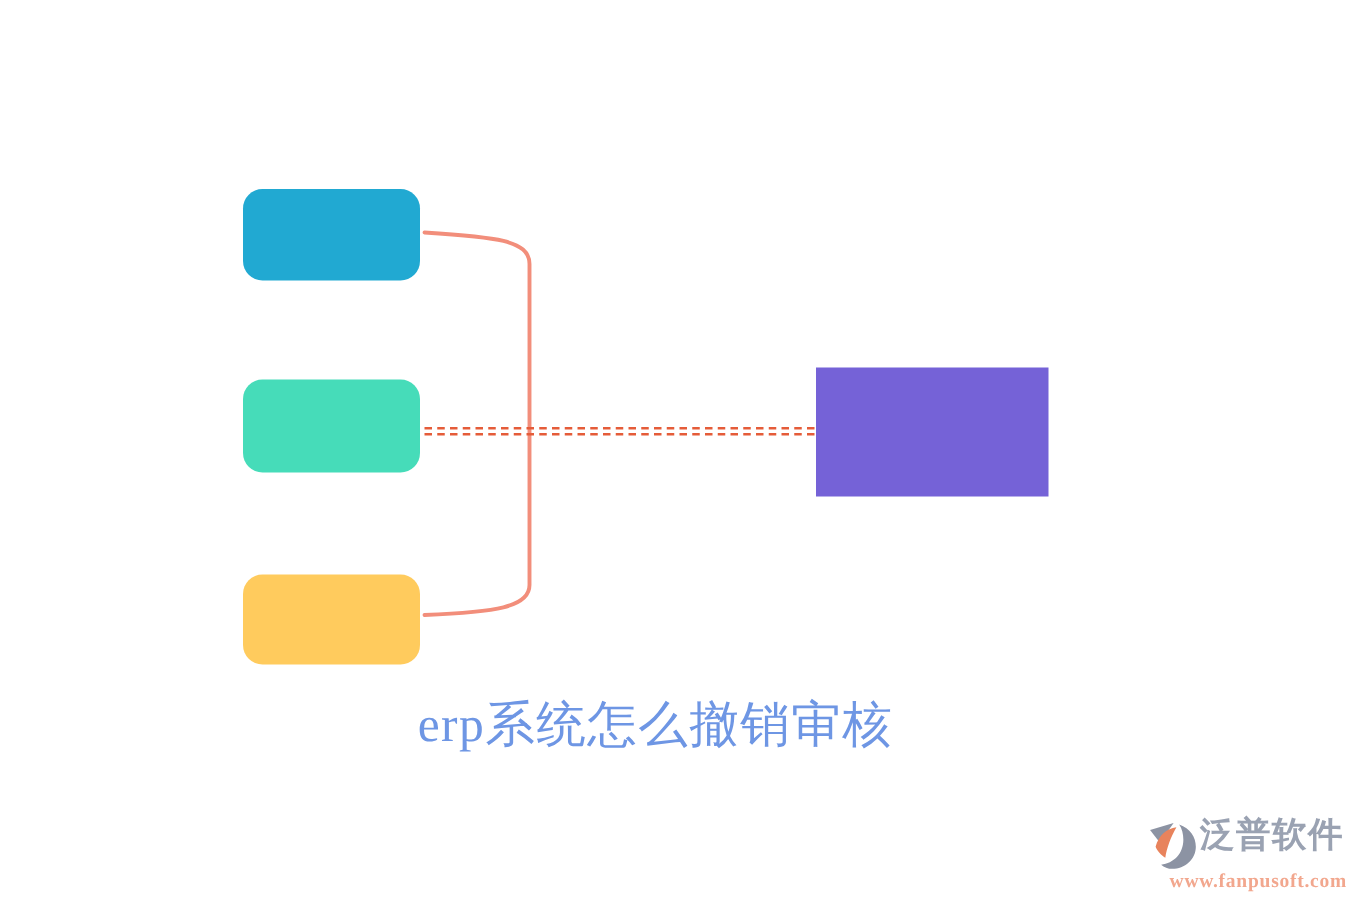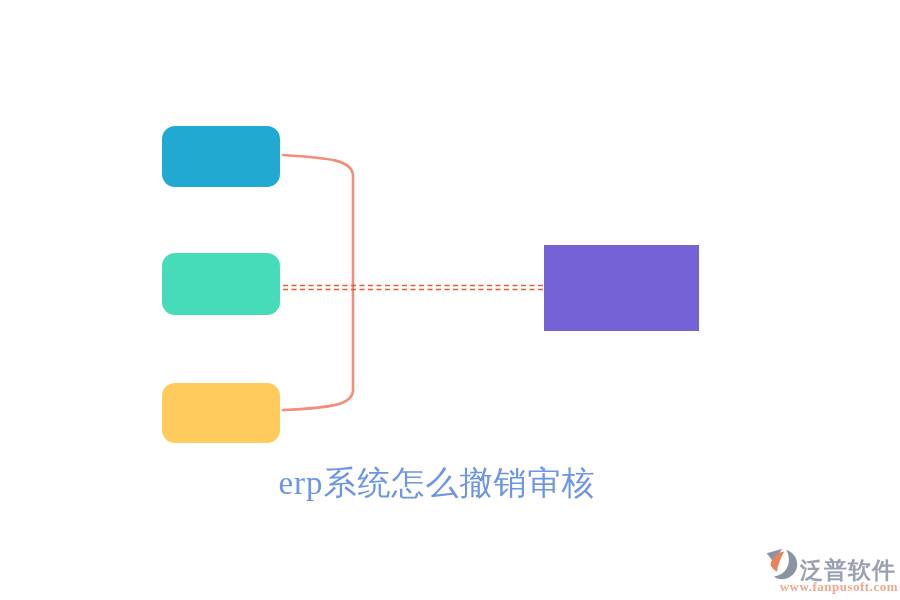--- a/index.html
+++ b/index.html
@@ -30,21 +30,21 @@
     position: absolute;
     top: 461px; left: 0;
     width: 874px;
     text-align: center;
     font-family: "Liberation Serif", "DejaVu Serif", serif;
     font-size: 33px;
     letter-spacing: 1px;
   }
 
   .watermark { position: absolute; left: 763px; top: 545px; width: 135px; }
-  .wm-row { display: flex; align-items: flex-end; }
+  .wm-row { display: flex; align-items: flex-start; }
   .wm-logo { width: 37px; height: 37px; flex: 0 0 auto; }
   .wm-brand {
     font-size: 23px;
     font-weight: bold;
     letter-spacing: 1px;
     line-height: 1;
     white-space: nowrap;
   }
   .wm-url {
     font-family: "Liberation Serif", "DejaVu Serif", serif;

